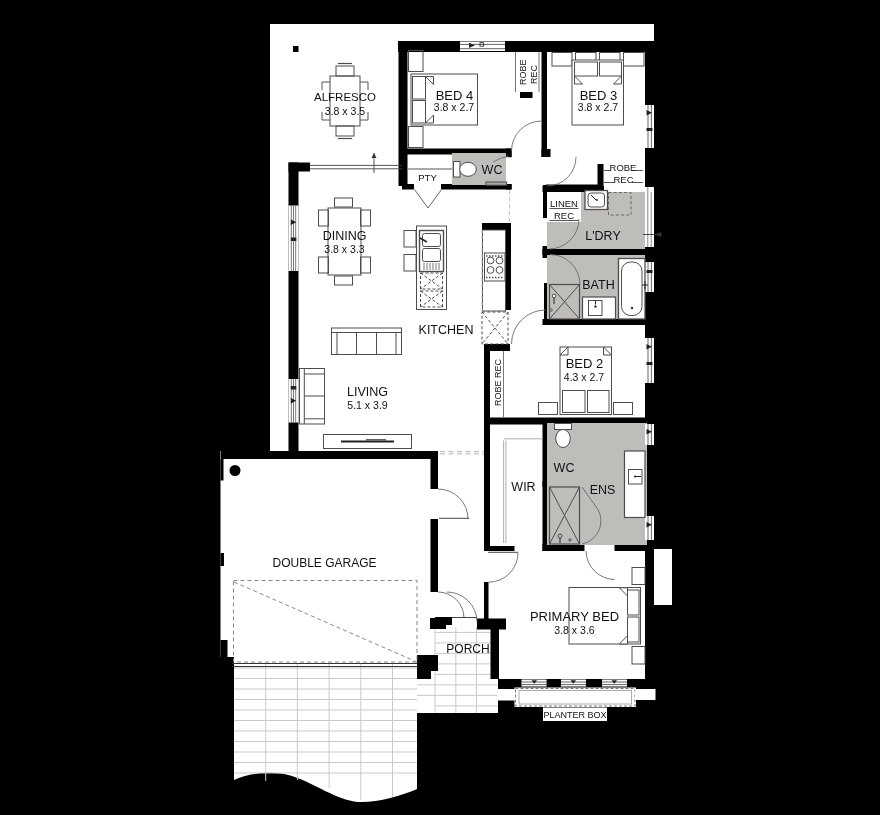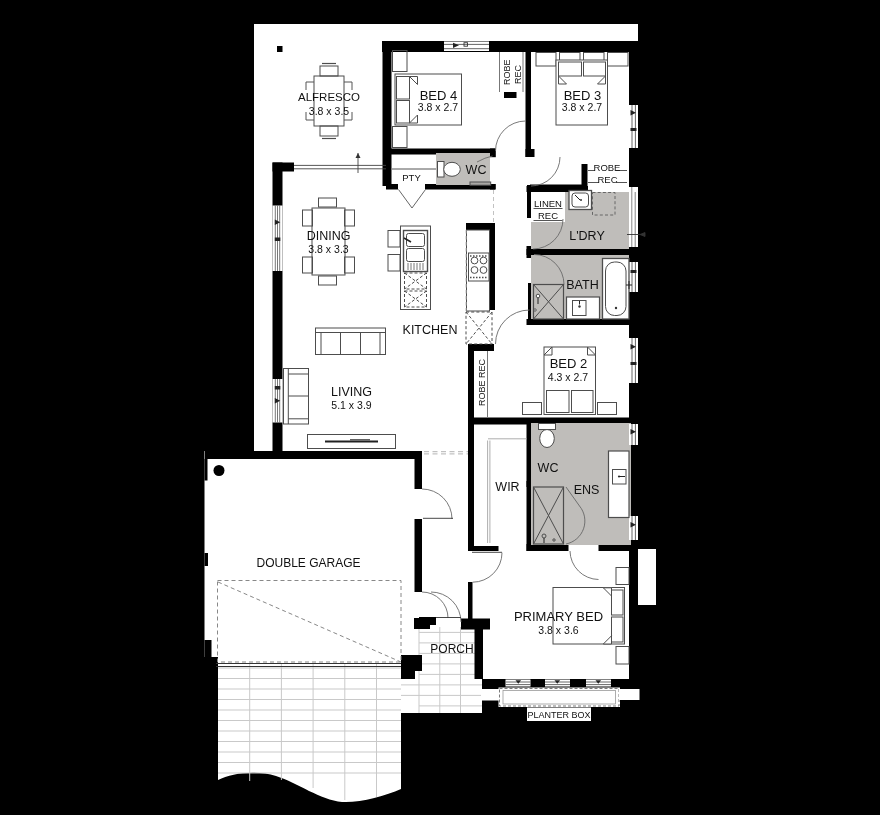--- a/index.html
+++ b/index.html
@@ -1,16 +1,16 @@
 <!DOCTYPE html>
 <html><head>
 <meta charset="utf-8">
 <style>
   html,body{margin:0;padding:0;background:#000;}
-  #stage{position:relative;width:724px;height:815px;background:#000;overflow:hidden;}
+  #stage{position:relative;width:724px;height:815px;background:#000;overflow:hidden;margin-left:16px;}
   svg{display:block;}
   text{font-family:"Liberation Sans",sans-serif;fill:#111;}
   .lab{text-anchor:middle;}
 </style>
 </head>
 <body>
 <div id="stage">
 <svg width="880" height="815" viewBox="0 0 880 815">
 
 <g>

